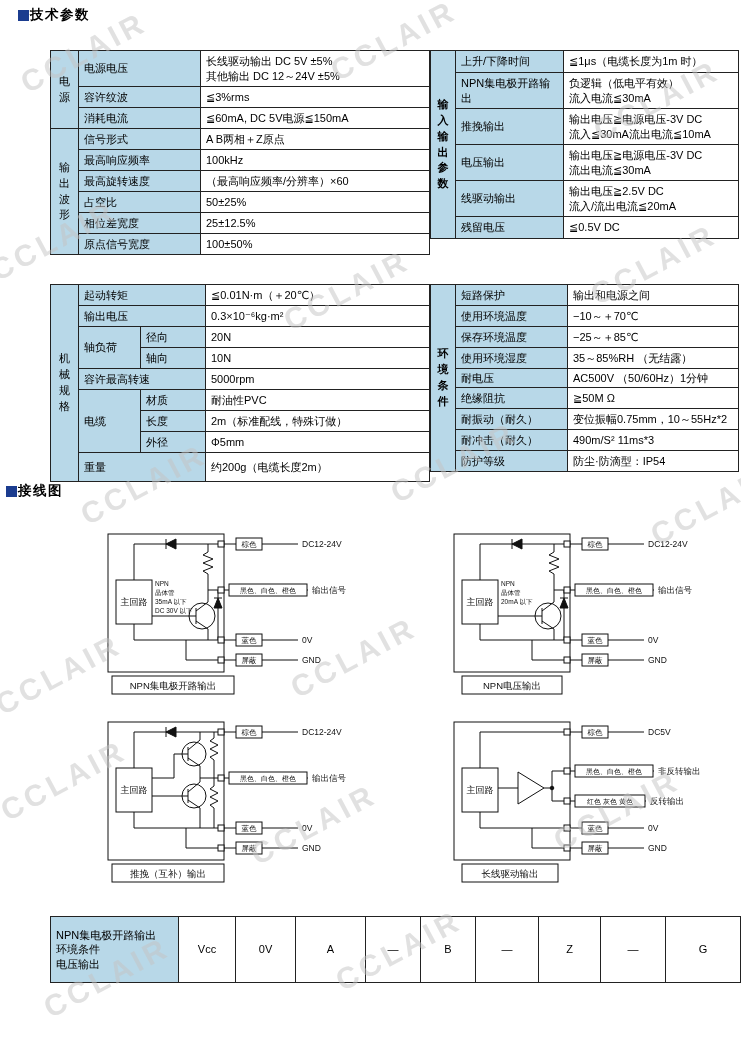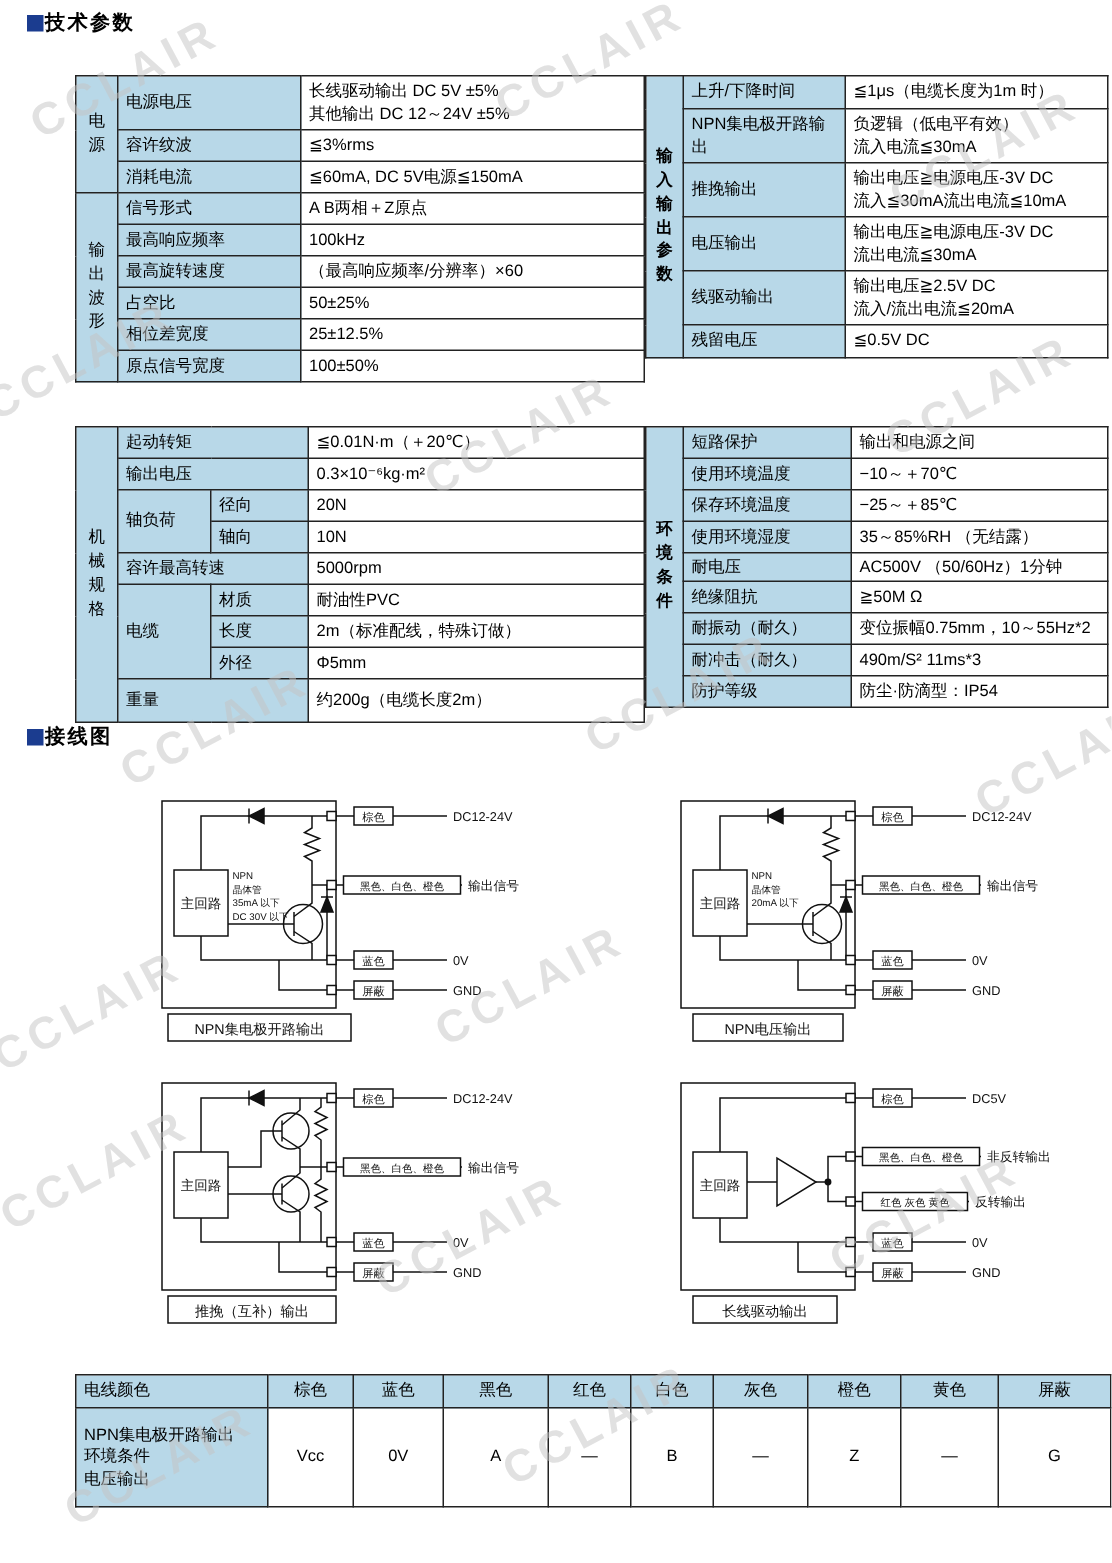--- a/index.html
+++ b/index.html
@@ -266,21 +266,21 @@
     <td class="h">耐冲击（耐久）</td>
     <td>490m/S² 11ms*3</td>
   </tr>
   <tr style="height:21px">
     <td class="h">防护等级</td>
     <td>防尘·防滴型：IP54</td>
   </tr>
 </tbody>
   </table>
 
-<div class="sec" style="left:18px;top:482px">
+<div class="sec" style="left:6px;top:482px">
   <span class="sq"></span>
   <span class="sect">接线图</span>
 </div>
 
 <div class="diag" style="left:86px;top:528px">
 <svg width="292" height="178" viewBox="0 0 292 178">
   <g fill="none" stroke="#111" stroke-width="1">
     <rect x="22" y="6" width="116" height="138"></rect>
     <rect x="30" y="52" width="36" height="44"></rect>
     <polyline points="48,52 48,16 135,16"></polyline>
@@ -520,32 +520,20 @@
       <col style="width:60px">
       <col style="width:70px">
     <col style="width:55px">
       <col style="width:55px">
       <col style="width:63px">
       <col style="width:62px">
     <col style="width:65px">
       <col style="width:75px">
   </colgroup>
   <tbody>
-      <tr style="height:22px">
-    <td class="h">电线颜色</td>
-    <td class="h c">棕色</td>
-    <td class="h c">蓝色</td>
-    <td class="h c">黑色</td>
-    <td class="h c">红色</td>
-    <td class="h c">白色</td>
-    <td class="h c">灰色</td>
-    <td class="h c">橙色</td>
-    <td class="h c">黄色</td>
-    <td class="h c">屏蔽</td>
-  </tr>
   <tr style="height:66px">
     <td class="h">
       <div>NPN集电极开路输出</div>
       <div>环境条件</div>
       <div>电压输出</div>
     </td>
     <td class="c">Vcc</td>
     <td class="c">0V</td>
     <td class="c">A</td>
     <td class="c">—</td>

